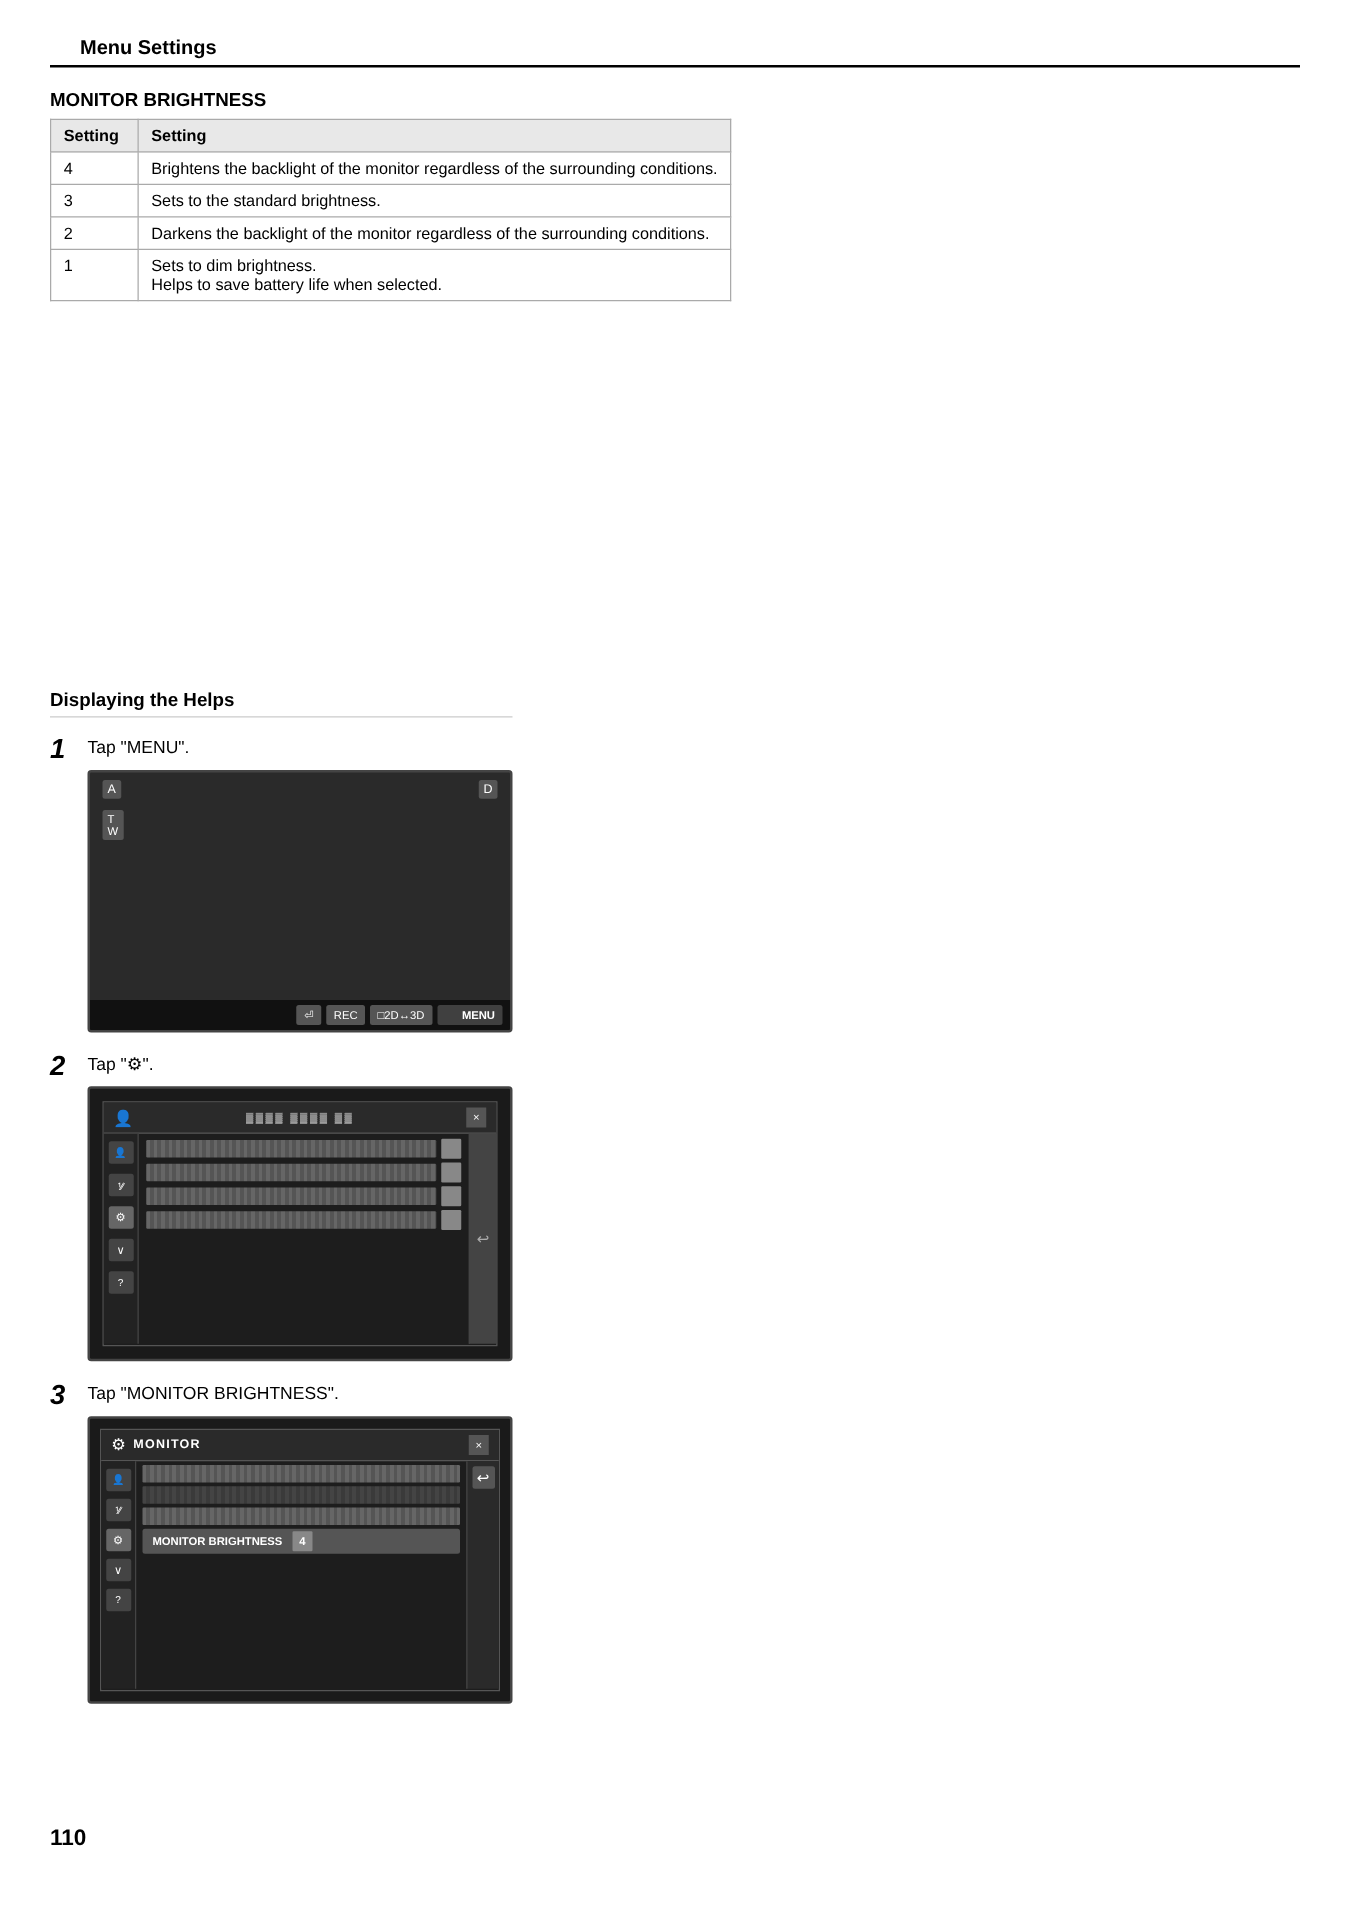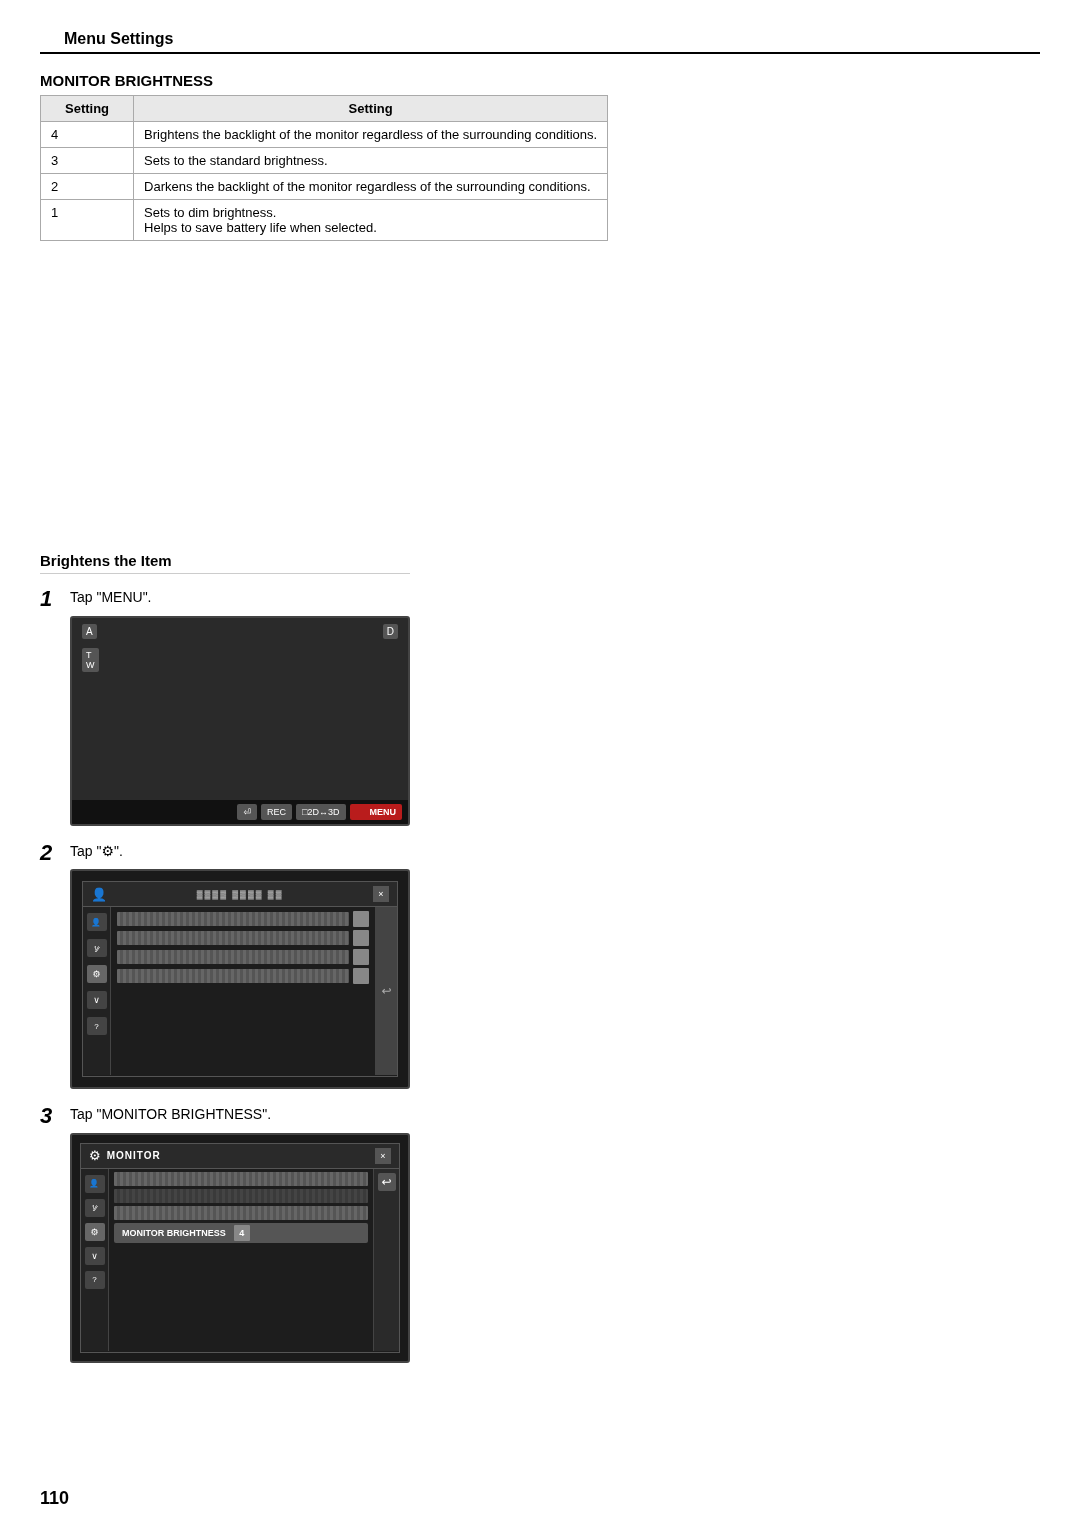--- a/index.html
+++ b/index.html
@@ -53,22 +53,22 @@
 
     
     .settings-table {
       width: 100%;
       border-collapse: collapse;
       font-size: 13px;
     }
     .settings-table th {
       background: #e8e8e8;
       border: 1px solid #aaa;
-      padding: 5px 24px;
-      text-align: center;
+      padding: 5px 10px;
+      text-align: left;
       font-weight: bold;
     }
     .settings-table td {
       border: 1px solid #aaa;
       padding: 5px 10px;
       vertical-align: top;
     }
     .settings-table td:first-child {
       width: 70px;
       font-weight: normal;
@@ -154,21 +154,21 @@
       padding: 4px 6px;
     }
     .screen-btn {
       background: #555;
       color: #fff;
       font-size: 9px;
       padding: 3px 6px;
       border-radius: 2px;
     }
     .screen-btn.menu {
-      background: #b91c1c;
+      background: #404040;
       font-weight: bold;
       padding-left: 20px;
     }
 
     
     .screen2 {
       background: #1a1a1a;
       width: 340px;
       height: 220px;
     }
@@ -376,21 +376,21 @@
       height: 18px;
       display: flex;
       align-items: center;
       justify-content: center;
       border-radius: 2px;
     }
 
     
     .page-number {
       position: fixed;
-      bottom: 18px;
+      bottom: 46px;
       left: 40px;
       font-size: 18px;
       font-weight: bold;
     }
 
     
     .pixel-bar {
       background: repeating-linear-gradient(
         90deg,
         #666 0px, #666 3px,
@@ -443,21 +443,21 @@
         </tr>
         <tr>
           <td>1</td>
           <td>Sets to dim brightness.<br>Helps to save battery life when selected.</td>
         </tr>
       </tbody>
     </table>
   </div>
 
   <div class="right-column">
-    <div class="display-title">Brightens the Item</div>
+    <div class="display-title">Displaying the Helps</div>
 
     <div class="step">
       <div class="step-number"><em>1</em></div>
       <div class="step-content">
         <div class="step-text">Tap "MENU".</div>
 
         <div class="camera-screen screen1" style="position:relative;">
           <div class="screen1-top">
             <div class="screen1-icon">A</div>
             <div class="screen1-icon">D</div>

